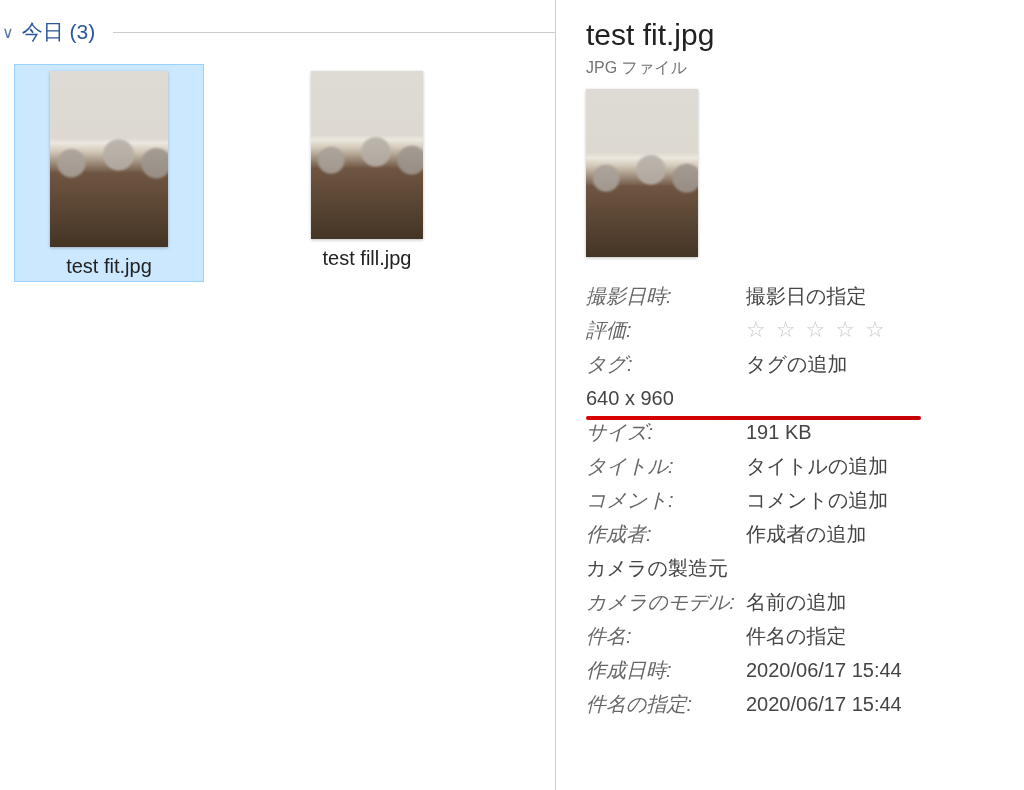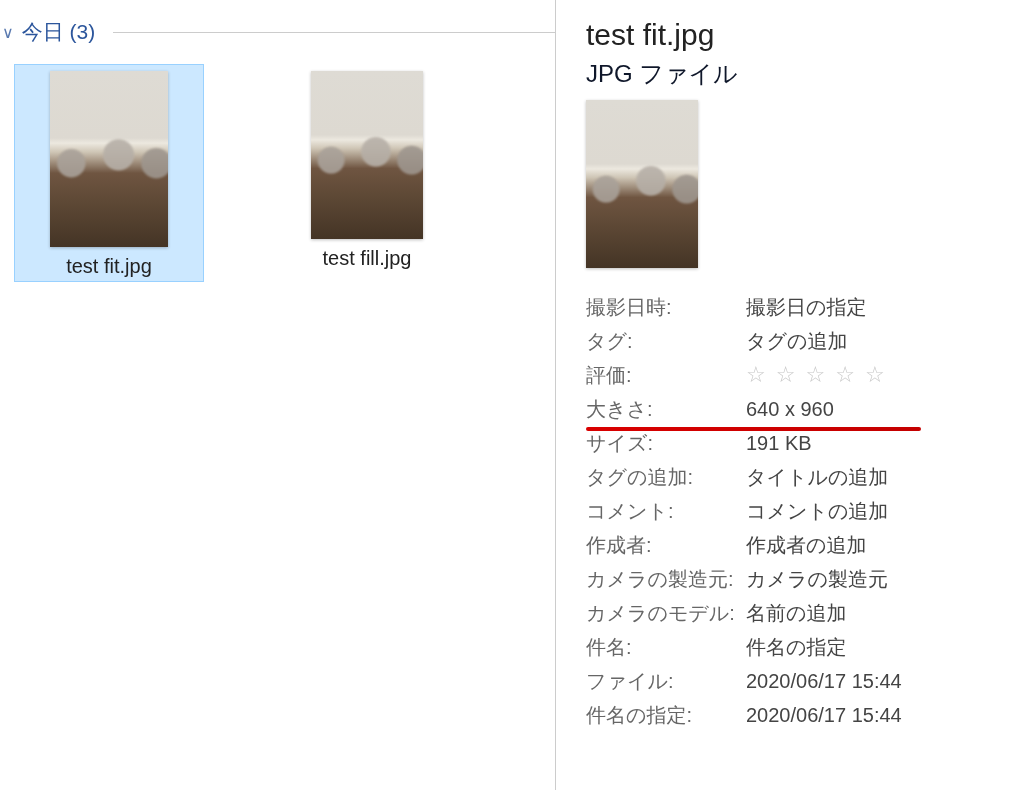--- a/index.html
+++ b/index.html
@@ -29,24 +29,24 @@
      transform:translateX(-50%);background:
        radial-gradient(circle at 30% 60%,#a9a199 0 10%,transparent 11%),
        radial-gradient(circle at 55% 40%,#b6afa7 0 14%,transparent 15%),
        radial-gradient(circle at 75% 60%,#9e968e 0 10%,transparent 11%);
      filter:blur(1px);opacity:0.9;}
   .photo.small{width:112px;height:168px;}
   .photo.preview{width:112px;height:168px;margin-top:6px;}
 
   
   .details-title{font-size:30px;color:#222;margin:0;}
-  .details-type{font-size:24px;color:#0f172a;margin:6px 0 10px 0;}
+  .details-type{font-size:16px;color:#737373;margin:6px 0 10px 0;}
   .props{margin-top:22px;font-size:20px;color:#555;}
   .prow{display:flex;align-items:center;height:34px;}
-  .plabel{width:160px;color:#666;}
+  .plabel{width:160px;color:#666;font-style:italic;}
   .pval{color:#444;text-align:center;}
   .stars{letter-spacing:10px;color:#c8c8c8;font-size:22px;}
   .underline{position:relative;}
   .red-underline{position:absolute;left:0;bottom:-5px;width:335px;height:4px;
      background:linear-gradient(to right,#d90000,#c40000);border-radius:3px;}
 </style>
 </head>
 <body>
 
 <div class="root">
@@ -74,62 +74,60 @@
     <div class="details-title">test fit.jpg</div>
     <div class="details-type">JPG ファイル</div>
     <div class="photo preview"></div>
 
     <div class="props">
       <div class="prow">
         <span class="plabel">撮影日時:</span>
         <span class="pval">撮影日の指定</span>
       </div>
       <div class="prow">
+        <span class="plabel">評価:</span>
+        <span class="pval stars">☆☆☆☆☆</span>
+      </div>
+      <div class="prow">
         <span class="plabel">タグ:</span>
         <span class="pval">タグの追加</span>
       </div>
-      <div class="prow">
-        <span class="plabel">評価:</span>
-        <span class="pval stars">☆☆☆☆☆</span>
-      </div>
       <div class="prow underline">
-        <span class="plabel">大きさ:</span>
         <span class="pval">640 x 960</span>
         <span class="red-underline"></span>
       </div>
       <div class="prow">
         <span class="plabel">サイズ:</span>
         <span class="pval">191 KB</span>
       </div>
       <div class="prow">
-        <span class="plabel">タグの追加:</span>
+        <span class="plabel">タイトル:</span>
         <span class="pval">タイトルの追加</span>
       </div>
       <div class="prow">
         <span class="plabel">コメント:</span>
         <span class="pval">コメントの追加</span>
       </div>
       <div class="prow">
         <span class="plabel">作成者:</span>
         <span class="pval">作成者の追加</span>
       </div>
       <div class="prow">
-        <span class="plabel">カメラの製造元:</span>
         <span class="pval">カメラの製造元</span>
       </div>
       <div class="prow">
         <span class="plabel">カメラのモデル:</span>
         <span class="pval">名前の追加</span>
       </div>
       <div class="prow">
         <span class="plabel">件名:</span>
         <span class="pval">件名の指定</span>
       </div>
       <div class="prow">
-        <span class="plabel">ファイル:</span>
+        <span class="plabel">作成日時:</span>
         <span class="pval">2020/06/17 15:44</span>
       </div>
       <div class="prow">
         <span class="plabel">件名の指定:</span>
         <span class="pval">2020/06/17 15:44</span>
       </div>
     </div>
   </div>
 </div>
 

